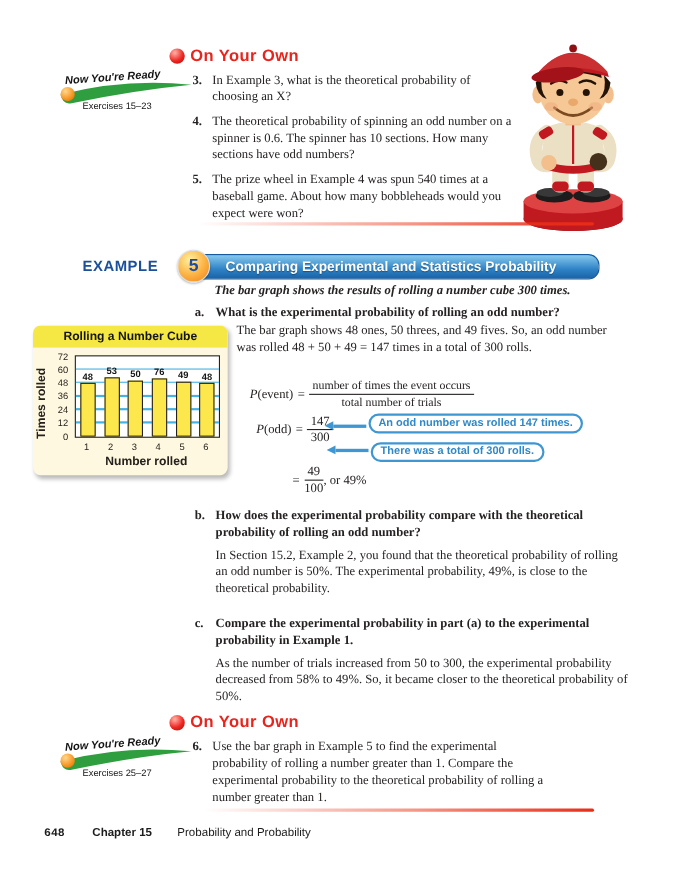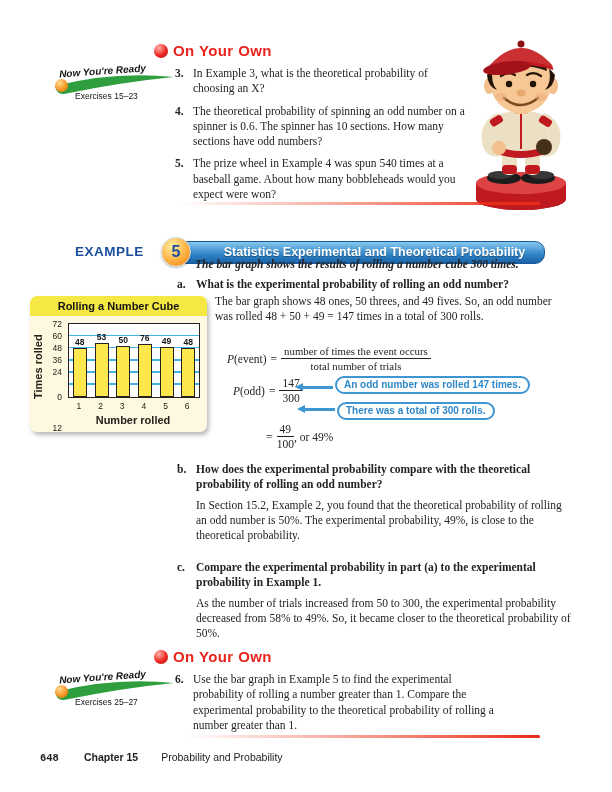--- a/index.html
+++ b/index.html
@@ -29,21 +29,21 @@
   .q-list{display:flex;flex-direction:column;gap:7px;}
   .q{display:flex;font-size:11.5px;line-height:15.3px;}
   .q-num{flex:none;width:18px;font-weight:bold;}
   .q-text{flex:1;}
 
   
   .divider{height:2.5px;border-radius:2px;
     background:linear-gradient(to right, rgba(238,60,32,0), rgba(238,60,32,.55) 55%, #e92c17);}
 
   
-  .example-row{left:75px;top:237px;width:480px;height:30px;text-align:center;}
+  .example-row{left:75px;top:227px;width:480px;height:30px;}
   .example-eyebrow{position:absolute;left:0;top:7px;font-family:"Liberation Sans",sans-serif;
     font-weight:bold;font-size:13.5px;color:#1b4f9d;letter-spacing:.5px;}
   .example-banner{position:absolute;left:95px;top:4px;width:375px;height:23px;border-radius:10px;
     background:linear-gradient(#86c9ee, #2f83c6 60%, #195f a);
     background:linear-gradient(#86c9ee, #2f83c6 60%, #1a63a9);
     border:1px solid #185a9c;box-sizing:border-box;}
   .example-banner-text{font-family:"Liberation Sans",sans-serif;font-weight:bold;font-size:12.5px;
     color:#fff;line-height:21px;padding-left:34px;white-space:nowrap;
     text-shadow:0 1px 1px rgba(0,0,0,.35);}
   .example-circle{position:absolute;left:86px;top:0;width:30px;height:30px;border-radius:50%;
@@ -178,39 +178,39 @@
       <ellipse cx="55" cy="34" rx="24" ry="6.5" fill="#a31218" transform="rotate(-7 55 34)"></ellipse>
       <circle cx="69" cy="10" r="3.5" fill="#8e0f14"></circle>
     </svg>
   </div>
 
   <div class="abs divider" style="left:180px;top:202px;width:360px;"></div>
 
   <div class="abs example-row">
     <span class="example-eyebrow">EXAMPLE</span>
     <div class="example-banner">
-      <div class="example-banner-text">Statistics Experimental and Theoretical Probability</div>
+      <div class="example-banner-text">Comparing Experimental and Statistics Probability</div>
     </div>
     <div class="example-circle">5</div>
   </div>
 
   <div class="abs intro-line" style="left:195px;top:258px;font-style:italic;">The bar graph shows the results of rolling a number cube 300 times.</div>
 
   <div class="abs part-q" style="left:177px;top:277px;width:410px;">
     <span class="part-letter">a.</span>
     <span class="part-question">What is the experimental probability of rolling an odd number?</span>
   </div>
 
   <div class="abs chart-card">
     <div class="chart-title">Rolling a Number Cube</div>
     <div class="chart-area">
       <div class="chart-ylabel">Times rolled</div>
       <div class="chart-yticks">
           <span class="ytick" style="top: 75.5px;">0</span>
-          <span class="ytick" style="top: 63.3333px; margin-top: 44px;">12</span>
+          <span class="ytick" style="top: 63.3333px;">12</span>
           <span class="ytick" style="top: 51.1667px;">24</span>
           <span class="ytick" style="top: 39px;">36</span>
           <span class="ytick" style="top: 26.8333px;">48</span>
           <span class="ytick" style="top: 14.6667px;">60</span>
           <span class="ytick" style="top: 2.5px;">72</span>
         </div>
       <div class="chart-plot">
           <div class="gridline" style="background: rgb(67, 178, 230); bottom: 12.1667px;"></div>
           <div class="gridline" style="background: rgb(67, 178, 230); bottom: 24.3333px;"></div>
           <div class="gridline" style="background: rgb(67, 178, 230); bottom: 36.5px;"></div>

